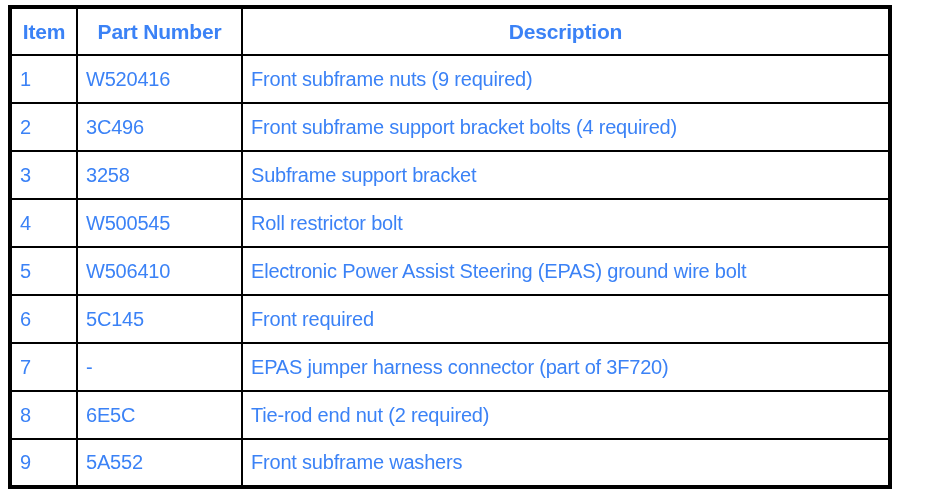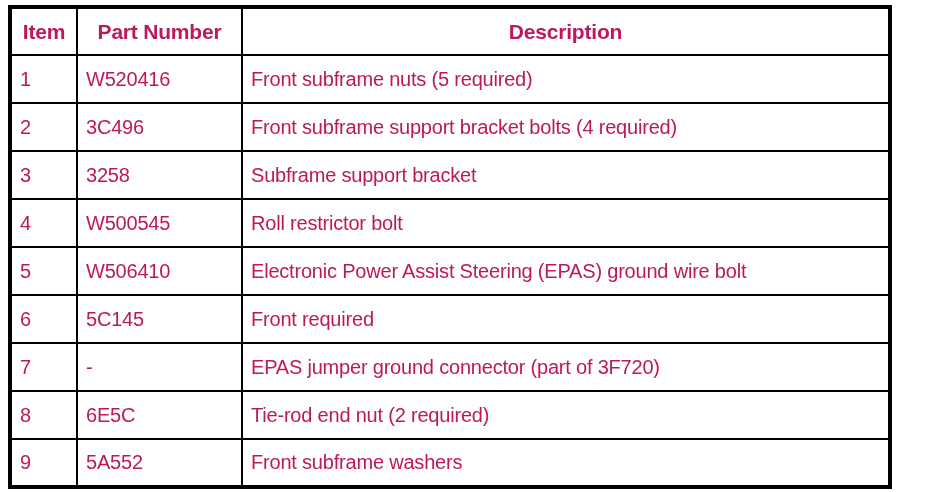--- a/index.html
+++ b/index.html
@@ -38,21 +38,21 @@
 
   #parts-table col.col-item { width: 67px; }   
   #parts-table col.col-part { width: 165px; }  
   #parts-table col.col-desc { width: auto; }   
 
   #parts-table th,
   #parts-table td {
     box-sizing: border-box;
     border: 2px solid #000000;
     padding: 0 8px;
-    color: #be185d;
+    color: #3b82f6;
     background: #ffffff;
     vertical-align: middle;
     white-space: nowrap;
     overflow: hidden;
   }
 
   
   #parts-table thead th {
     height: 48px;
     font-size: 21px;
@@ -90,21 +90,21 @@
       <tr>
         <th class="h-item">Item</th>
         <th class="h-part">Part Number</th>
         <th class="h-desc">Description</th>
       </tr>
     </thead>
     <tbody id="parts-body">
         <tr>
           <td class="c-item">1</td>
           <td class="c-part">W520416</td>
-          <td class="c-desc">Front subframe nuts (5 required)</td>
+          <td class="c-desc">Front subframe nuts (9 required)</td>
         </tr>
         <tr>
           <td class="c-item">2</td>
           <td class="c-part">3C496</td>
           <td class="c-desc">Front subframe support bracket bolts (4 required)</td>
         </tr>
         <tr>
           <td class="c-item">3</td>
           <td class="c-part">3258</td>
           <td class="c-desc">Subframe support bracket</td>
@@ -120,21 +120,21 @@
           <td class="c-desc">Electronic Power Assist Steering (EPAS) ground wire bolt</td>
         </tr>
         <tr>
           <td class="c-item">6</td>
           <td class="c-part">5C145</td>
           <td class="c-desc">Front required</td>
         </tr>
         <tr>
           <td class="c-item">7</td>
           <td class="c-part">-</td>
-          <td class="c-desc">EPAS jumper ground connector (part of 3F720)</td>
+          <td class="c-desc">EPAS jumper harness connector (part of 3F720)</td>
         </tr>
         <tr>
           <td class="c-item">8</td>
           <td class="c-part">6E5C</td>
           <td class="c-desc">Tie-rod end nut (2 required)</td>
         </tr>
         <tr>
           <td class="c-item">9</td>
           <td class="c-part">5A552</td>
           <td class="c-desc">Front subframe washers</td>

